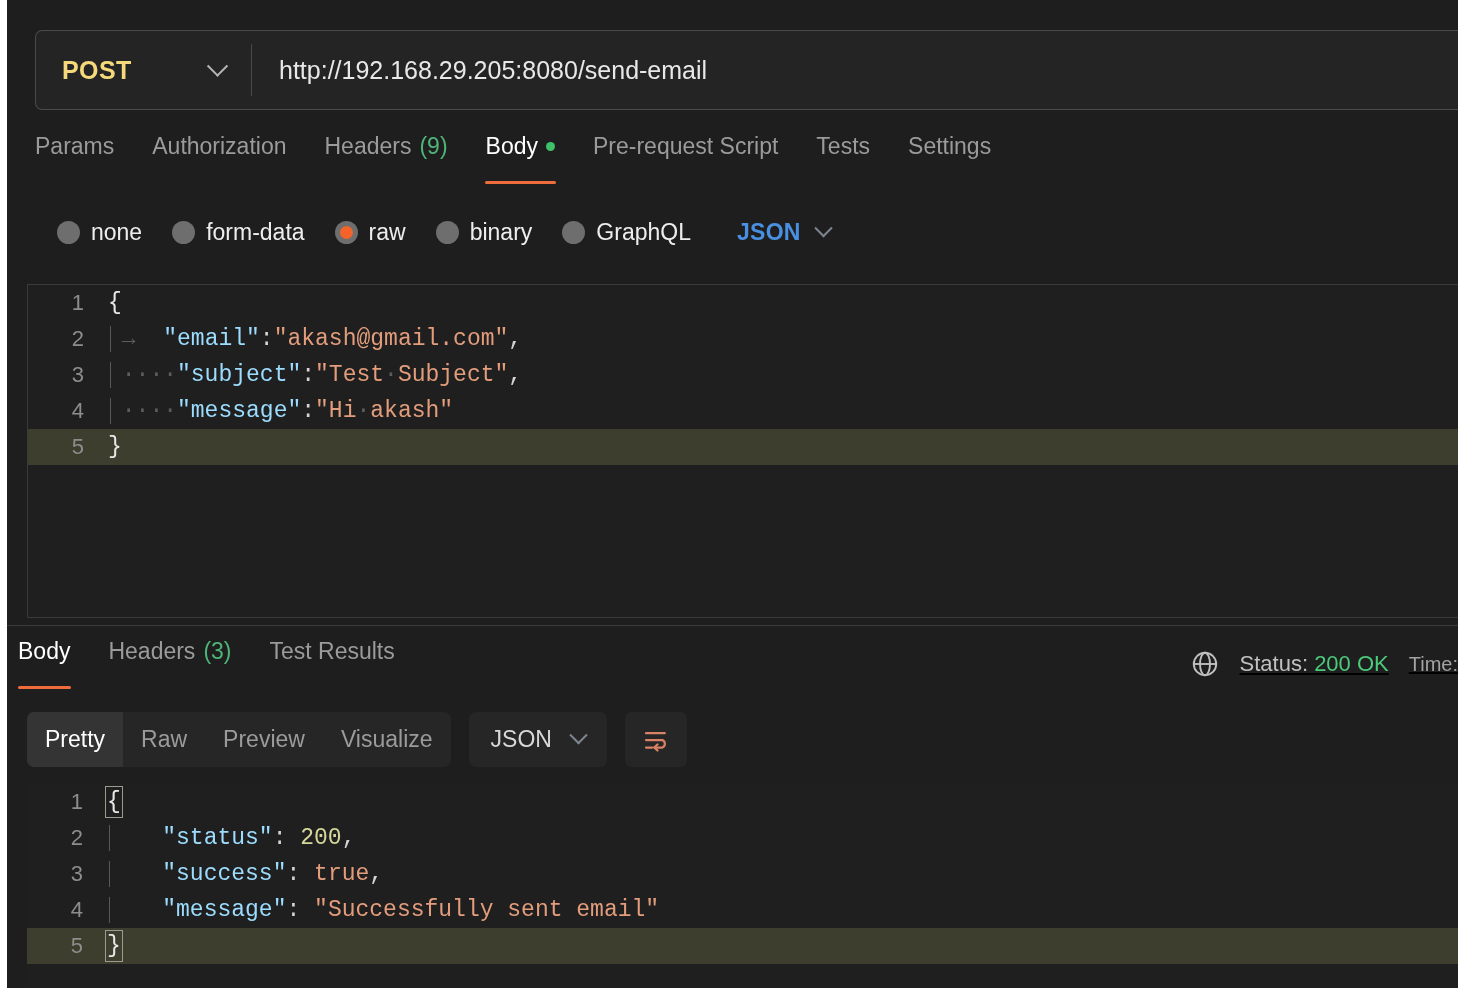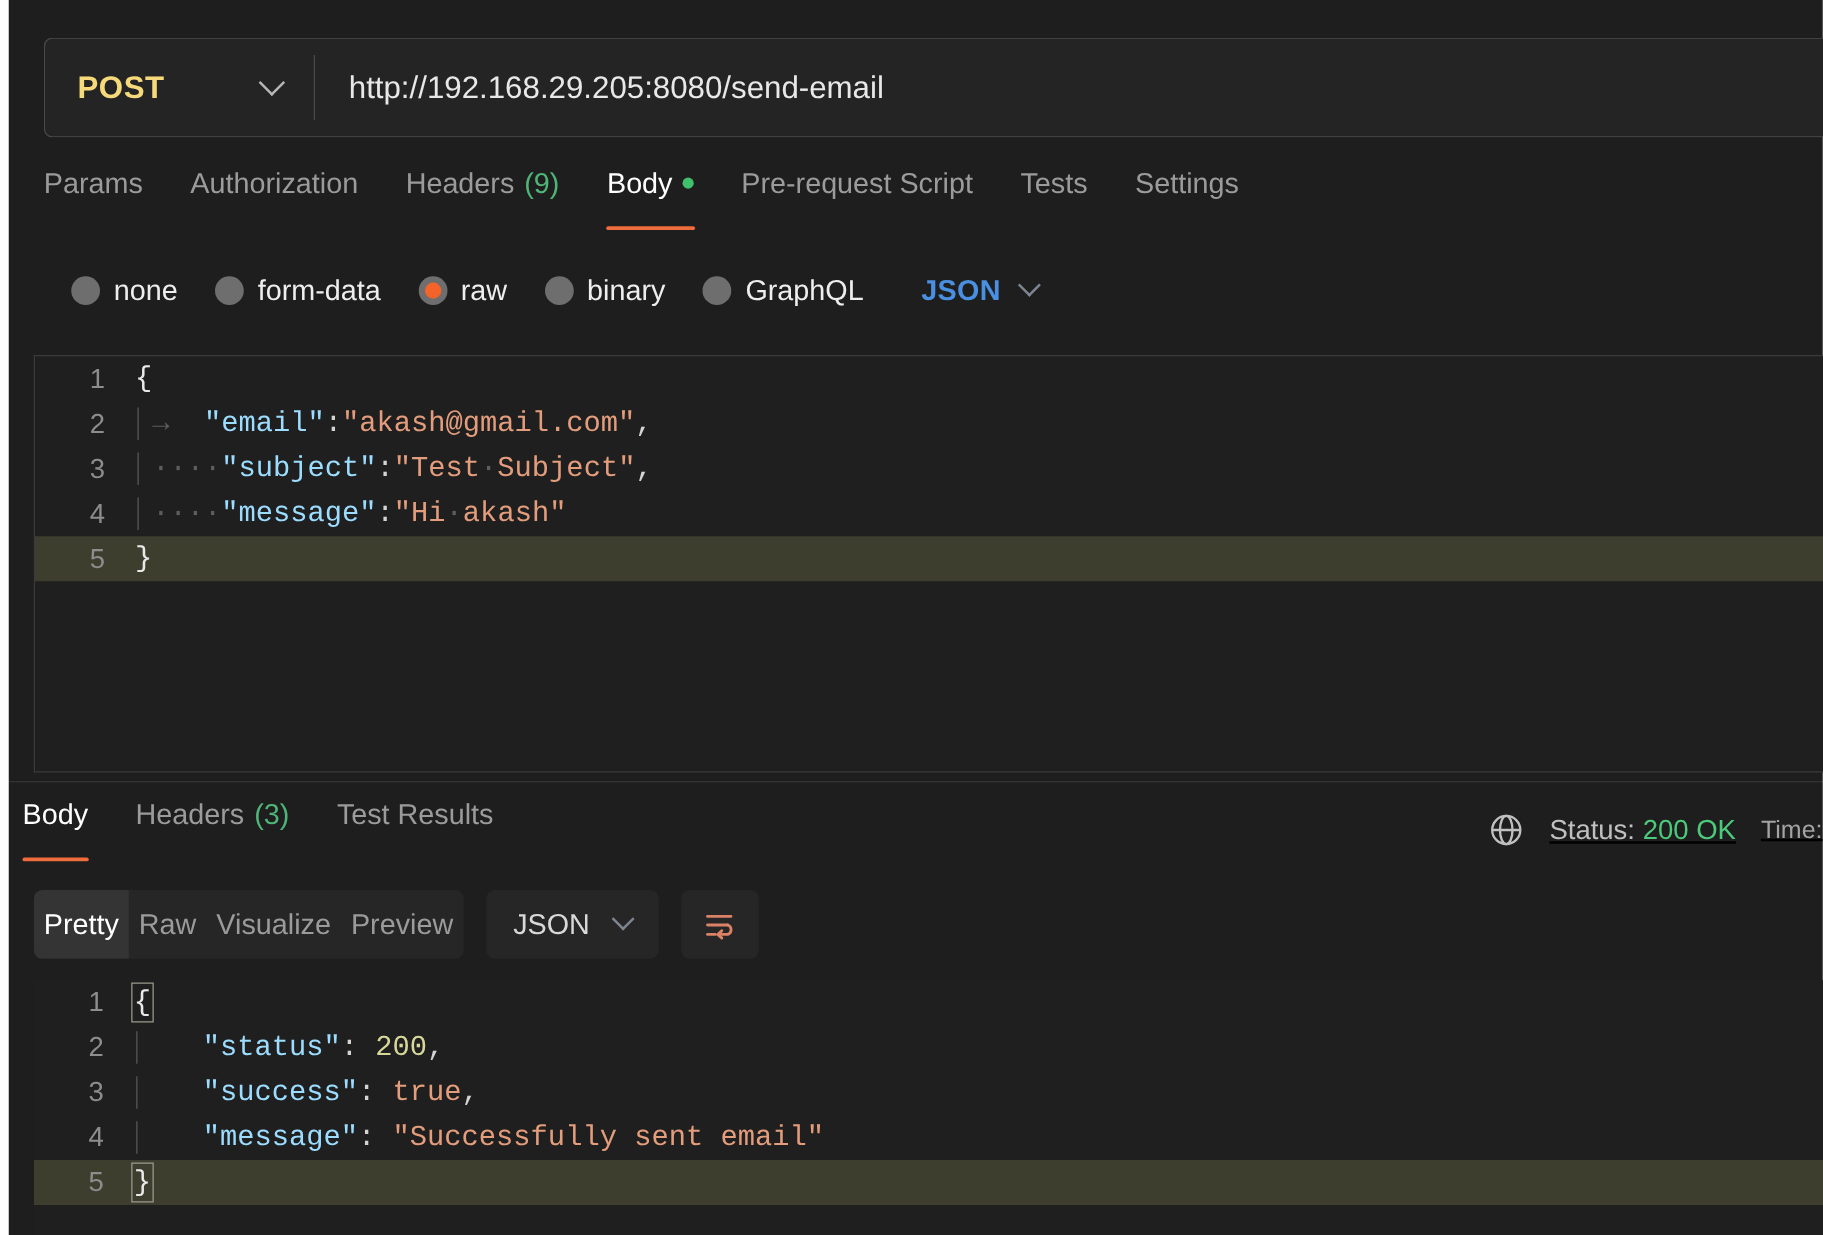--- a/index.html
+++ b/index.html
@@ -15,20 +15,21 @@
     font-family: "Liberation Sans", sans-serif;
     -webkit-font-smoothing: antialiased;
   }
 
   #app {
     position: absolute;
     left: 0; top: 0;
     width: 1458px;
     height: 988px;
     background: #1e1e1e;
+    border-radius: 22px;
   }
 
   
   .edge-strip {
     position: absolute;
     left: 0; top: 0;
     width: 7px;
     height: 988px;
     background: #ffffff;
     z-index: 40;
@@ -349,21 +350,21 @@
     display: flex;
     align-items: stretch;
     background: #262626;
     border-radius: 7px;
     height: 55px;
     overflow: hidden;
   }
   .seg {
     display: flex;
     align-items: center;
-    padding: 0 8px;
+    padding: 0 18px;
     color: #9b9b9b;
     font-size: 23px;
     cursor: pointer;
     white-space: nowrap;
   }
   .seg.active {
     background: #343434;
     color: #ffffff;
   }
   .fmt-select {
@@ -553,24 +554,24 @@
     <div class="fmt-bar">
 
       <div class="seg-group">
         <div class="seg active">
           <span>Pretty</span>
         </div>
         <div class="seg">
           <span>Raw</span>
         </div>
         <div class="seg">
-          <span>Visualize</span>
+          <span>Preview</span>
         </div>
         <div class="seg">
-          <span>Preview</span>
+          <span>Visualize</span>
         </div>
       </div>
 
       <div class="fmt-select">
         <span class="flabel">JSON</span>
         <span class="chev-blue"></span>
       </div>
 
       <div class="wrap-btn">
         <svg width="30" height="30" viewBox="0 0 24 24" fill="none" stroke="#d98266" stroke-width="1.8" stroke-linecap="round">

